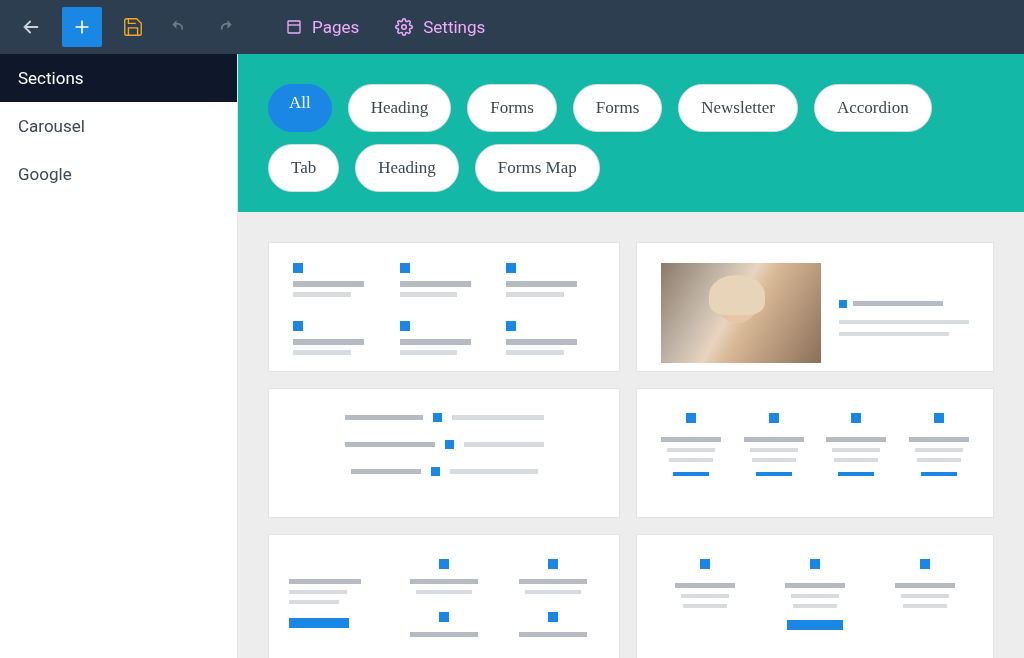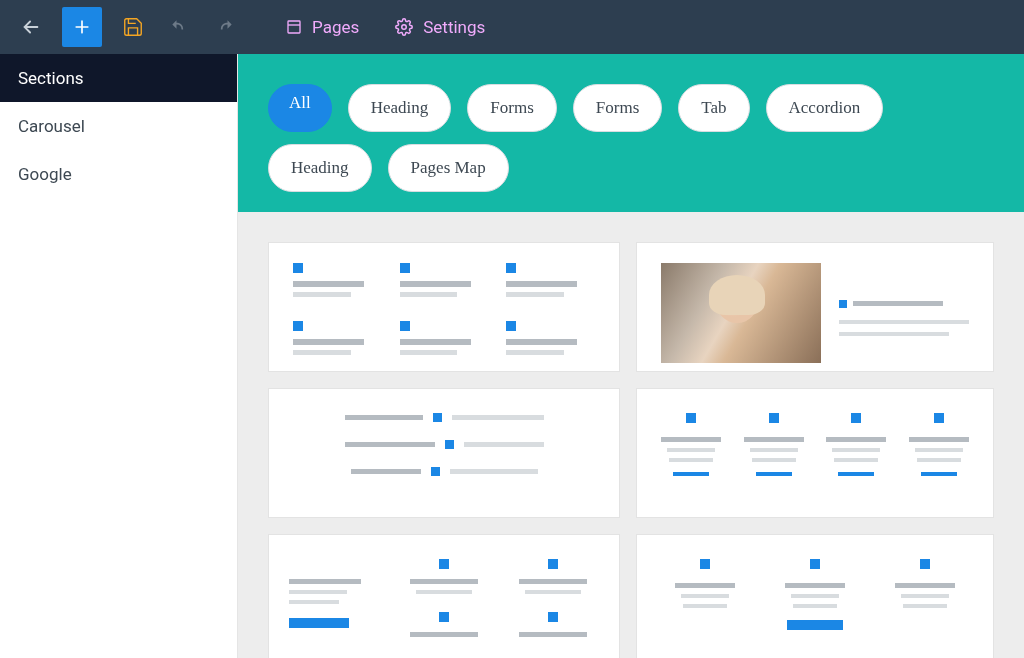--- a/index.html
+++ b/index.html
@@ -266,24 +266,25 @@
     <div class="sidebar-item"><span>Carousel</span></div>
     <div class="sidebar-item"><span>Google</span></div>
   </div>
 
   <div class="main">
     <div class="filters">
       <div class="filter-pill active"><span>All</span></div>
       <div class="filter-pill"><span>Heading</span></div>
       <div class="filter-pill"><span>Forms</span></div>
       <div class="filter-pill"><span>Forms</span></div>
+      <div class="filter-pill"><span>Newsletter</span></div>
+      <div class="filter-pill"><span>Accordion</span></div>
       <div class="filter-pill"><span>Tab</span></div>
-      <div class="filter-pill"><span>Accordion</span></div>
       <div class="filter-pill"><span>Heading</span></div>
-      <div class="filter-pill"><span>Pages Map</span></div>
+      <div class="filter-pill"><span>Forms Map</span></div>
     </div>
 
     <div class="grid-area">
       <div class="card c1">
         <div class="c1-item">
             <div class="sq"></div>
             <div class="ln1"></div>
             <div class="ln2"></div>
           </div>
         <div class="c1-item">

